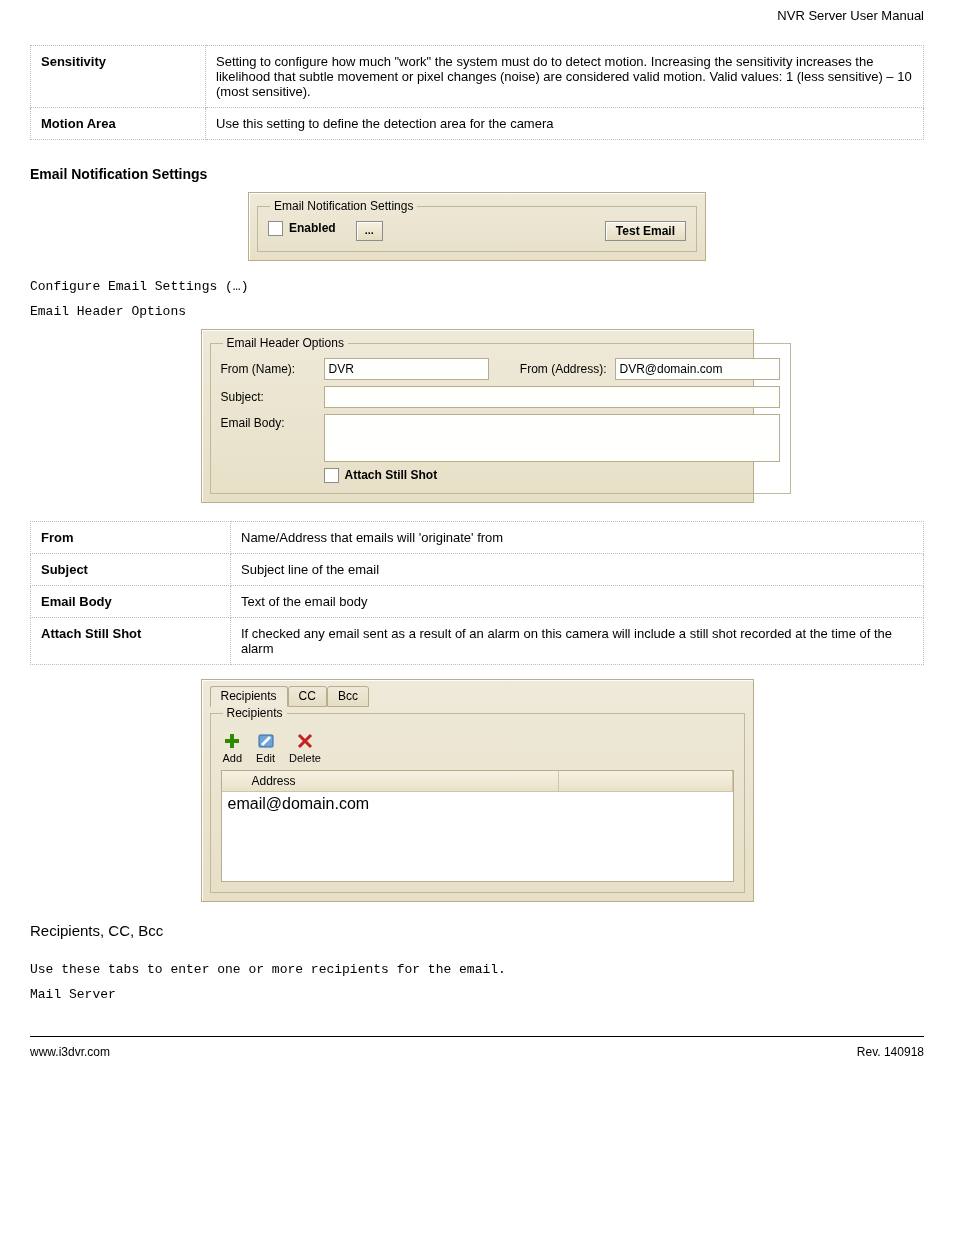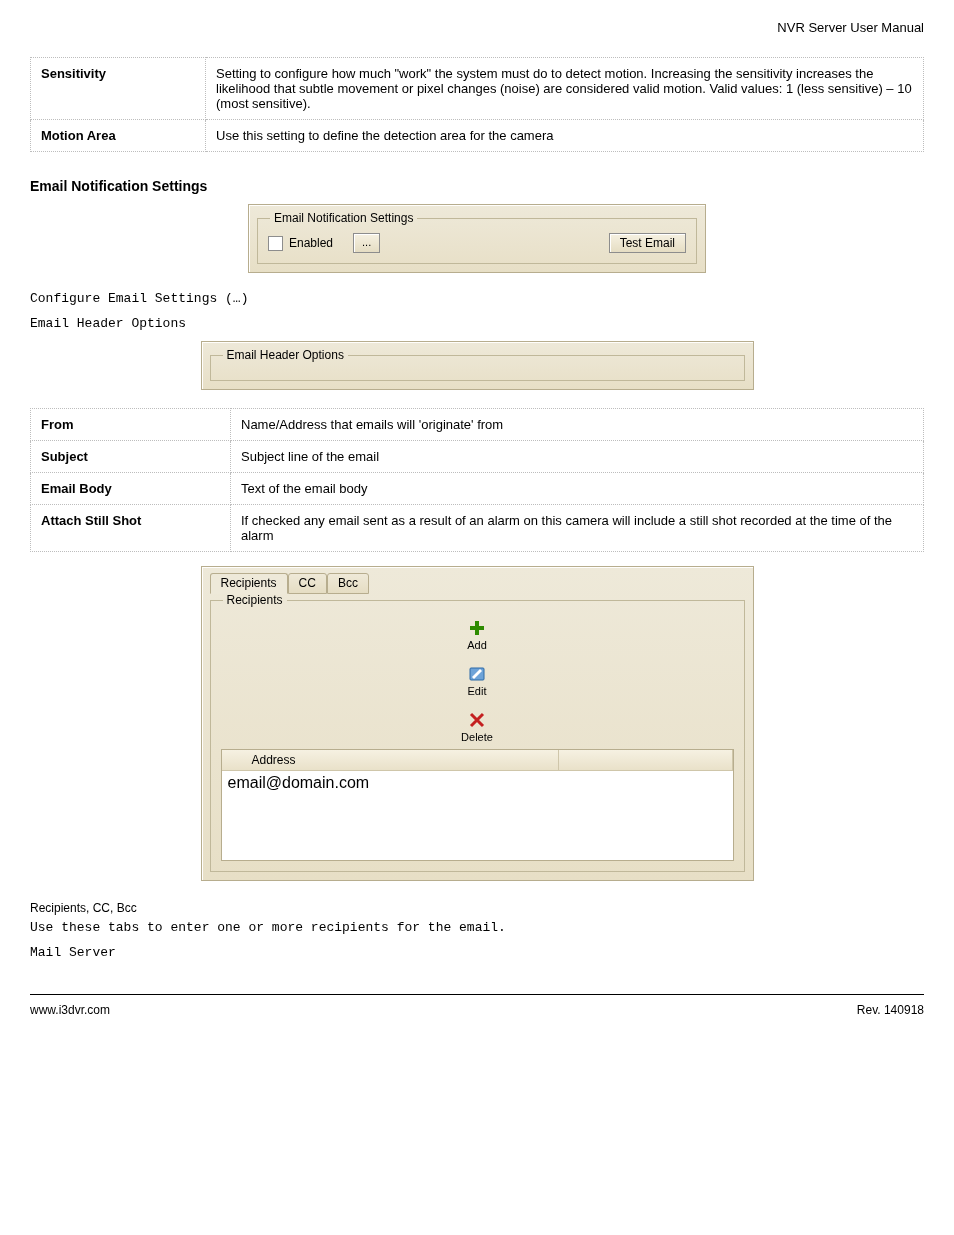--- a/index.html
+++ b/index.html
@@ -7,21 +7,21 @@
     padding: 0;
     font-family: Arial, Helvetica, sans-serif;
     font-size: 13px;
     color: #000;
     background: #fff;
   }
   .page {
     width: 954px;
     margin: 0 auto;
     box-sizing: border-box;
-    padding: 20px 30px 60px 30px;
+    padding: 8px 30px 60px 30px;
   }
   .doc-title {
     text-align: right;
     font-size: 13px;
     font-style: normal;
     color: #000;
     margin: 0 0 22px 0;
   }
   table.tbl {
     border-collapse: collapse;
@@ -67,21 +67,21 @@
     padding: 8px 10px 10px 10px;
     background: transparent;
     position: relative;
   }
   fieldset.win > legend {
     padding: 0 4px;
     font-size: 12px;
     color: #000;
     margin-left: 2px;
   }
-  .row { display: flex; align-items: center; gap: 6px; }
+  .row { display: flex; align-items: flex-start; gap: 6px; font-weight: bold; }
   .label { font-size: 12px; color: #000; white-space: nowrap; }
   .checkbox {
     width: 13px; height: 13px;
     border: 1px solid #8d8d8d;
     background: #fff;
     flex: 0 0 auto;
   }
   .btn {
     font-size: 12px;
     padding: 2px 10px;
@@ -124,21 +124,20 @@
   }
   .tab.active {
     border-bottom: 1px solid #eee9d9;
     background: #eee9d9;
     z-index: 2;
   }
   .toolbar {
     display: flex;
     gap: 14px;
     padding: 4px 2px 6px 2px;
-    flex-direction: column;
   }
   .tool {
     display: flex;
     flex-direction: column;
     align-items: center;
     gap: 2px;
     font-size: 11px;
     cursor: default;
   }
   .tool svg { width: 18px; height: 18px; }
@@ -158,21 +157,21 @@
     border-right: 1px solid #cfc6aa;
     margin-left: 24px;
   }
   .listrow {
     padding: 3px 6px;
     font-size: 16px;
     color: #000;
   }
 
   
-  .subhdr { font-size: 12px; margin: 20px 0 5px 0; }
+  .subhdr { font-size: 15px; margin: 20px 0 23px 0; }
   .sub-sub { font-size: 13px; margin: 4px 0 10px 0; font-family: Liberation Mono, monospace; }
 
   hr.pg-rule {
     border: none;
     border-top: 1px solid #000;
     margin: 34px 0 8px 0;
   }
   .footer {
     display: flex;
     justify-content: space-between;
@@ -229,20 +228,38 @@
     <span>Configure Email Settings (…)</span>
   </div>
   <div class="sub-sub" style="margin-bottom:6px;">
     <span>Email Header Options</span>
   </div>
 
   <div class="win-wrap" style="justify-content:center;">
     <div class="win-box" style="width:535px;">
       <fieldset class="win">
         <legend>Email Header Options</legend>
+        <div style="display:grid; grid-template-columns: 95px 1fr 110px 1fr; gap:6px 8px; align-items:center;">
+          <span class="label">From (Name):</span>
+          <input class="input" value="DVR" style="">
+          <span class="label" style="text-align:right;">From (Address):</span>
+          <input class="input" value="DVR@domain.com" style="">
+
+          <span class="label">Subject:</span>
+          <input class="input" style="grid-column: 2 / 5;" value="">
+
+          <span class="label" style="align-self:start; padding-top:2px;">Email Body:</span>
+          <textarea class="textarea" rows="3" style="grid-column: 2 / 5;"></textarea>
+
+          <span></span>
+          <div class="row" style="grid-column: 2 / 5;">
+            <span class="checkbox"></span>
+            <span class="label">Attach Still Shot</span>
+          </div>
+        </div>
       </fieldset>
     </div>
   </div>
 
   <table class="tbl">
     <colgroup>
         <col class="c1b">
         <col class="c2">
       </colgroup>
     <tbody>

